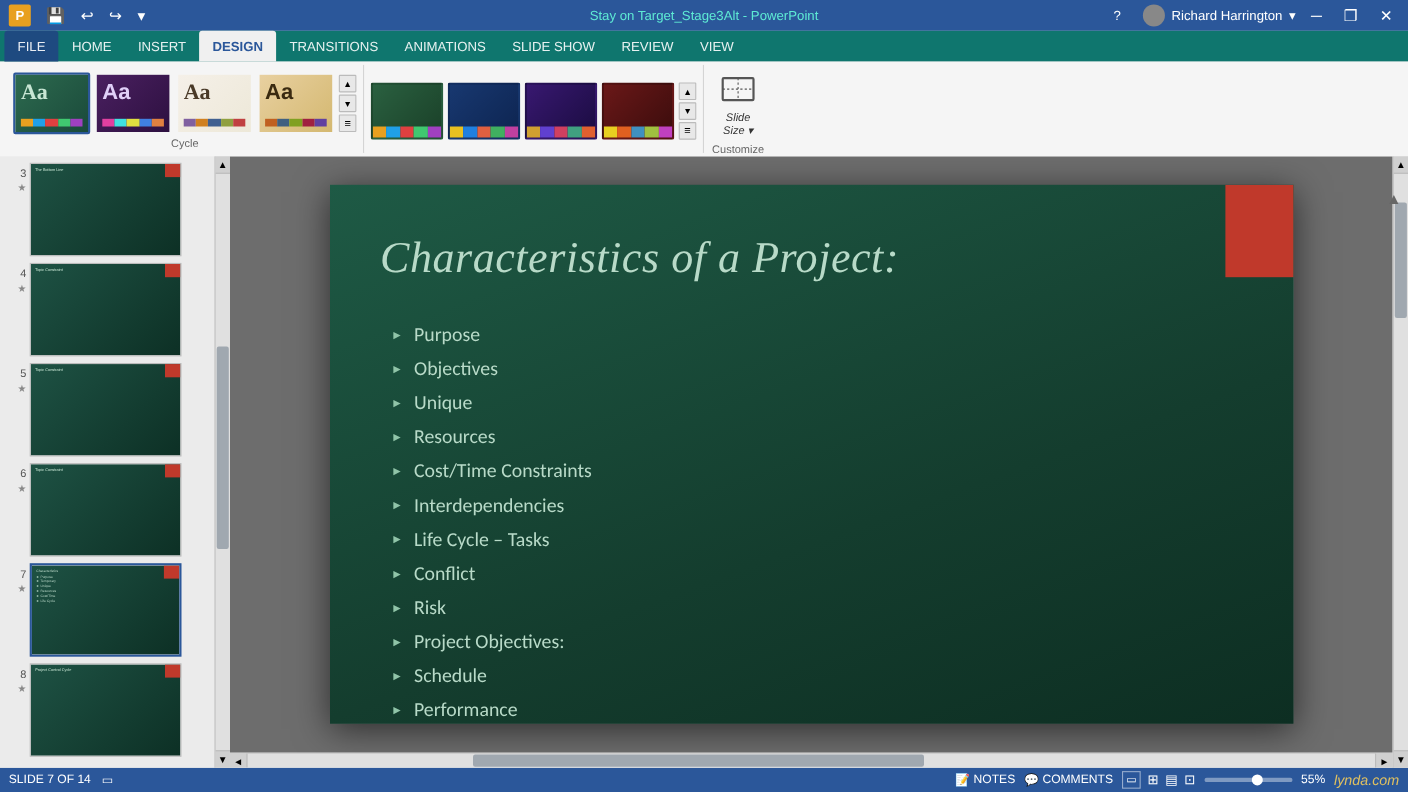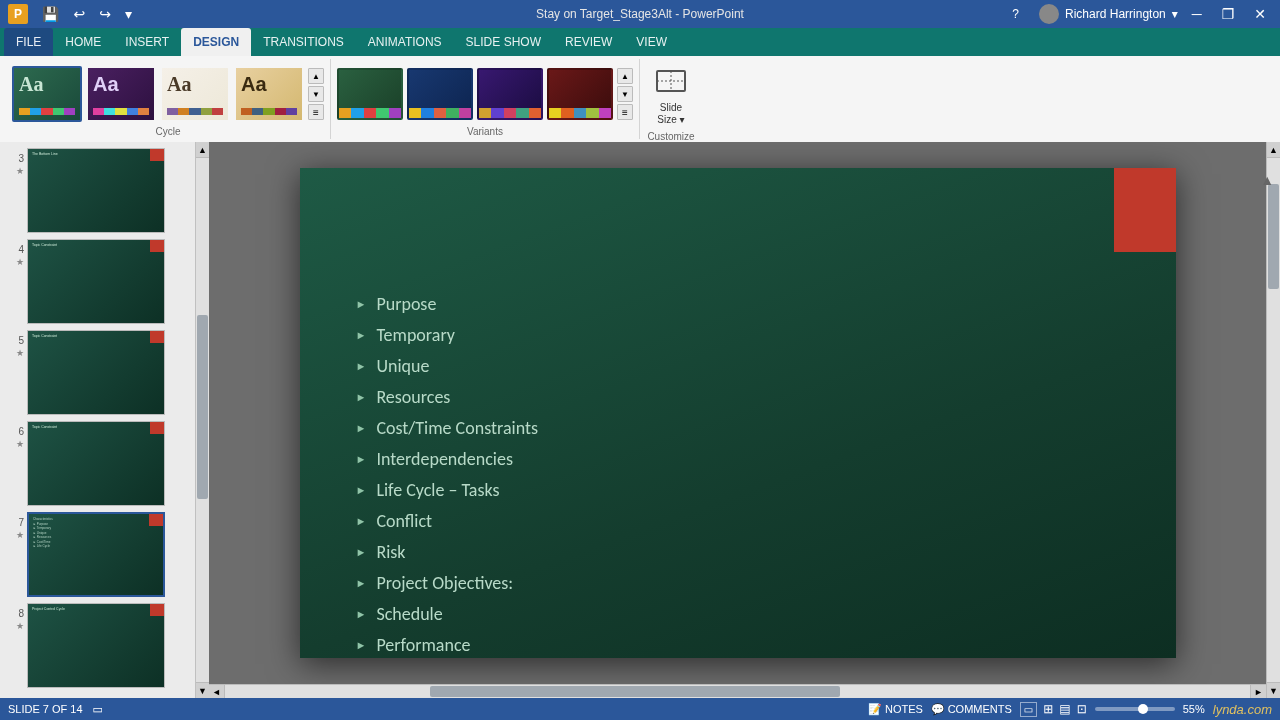--- a/index.html
+++ b/index.html
@@ -19,21 +19,21 @@
 
     
     .t4 { background: linear-gradient(135deg, #e8d0a0, #d4b870); }
     .status-icons { display: flex; gap: 6px; align-items: center; }
 
     
     .top-area { display: flex; flex-direction: column; }
     .header-row { background: #2b579a; height: 28px; display: flex; align-items: center; padding: 0 8px; }
     .header-left { display: flex; align-items: center; gap: 6px; }
     .header-logo { width: 20px; height: 20px; background: #e8a020; border-radius: 2px; display: flex; align-items: center; justify-content: center; font-size: 12px; color: white; font-weight: bold; margin-right: 4px; }
-    .header-title { color: #e5e5e5; font-size: 12px; position: absolute; left: 50%; transform: translateX(-50%); }
+    .header-title { color: #5eead4; font-size: 12px; position: absolute; left: 50%; transform: translateX(-50%); }
     .header-right { margin-left: auto; display: flex; align-items: center; gap: 8px; color: white; font-size: 12px; }
     .win-btn { background: none; border: none; color: white; cursor: pointer; font-size: 14px; padding: 2px 6px; }
 
     .user-area { display: flex; align-items: center; gap: 6px; color: white; font-size: 12px; cursor: pointer; margin-left: 12px; }
     .user-avatar { width: 20px; height: 20px; background: #888; border-radius: 50%; }
 
     
     .ribbon-wrapper { position: relative; }
     .ribbon-tabs-row { background: #0f766e; display: flex; align-items: flex-end; padding-left: 4px; height: 28px; }
     .ribbon-content-row { display: flex; height: 86px; padding: 3px 6px; gap: 0; background: #f5f5f5; }
@@ -46,21 +46,21 @@
     .theme-item.active { border-color: #2b579a; }
     .theme-preview { width: 66px; height: 52px; display: flex; flex-direction: column; justify-content: space-between; padding: 5px; }
     .t-aa { font-size: 20px; font-weight: bold; }
     .t-bar { height: 7px; display: flex; margin-top: 3px; }
     .t-bar > span { flex: 1; }
 
     .v-item { width: 66px; height: 52px; cursor: pointer; position: relative; border: 2px solid transparent; border-radius: 2px; }
     .v-bottom { position: absolute; bottom: 0; left: 0; right: 0; height: 10px; display: flex; }
     .v-bottom > span { flex: 1; }
 
-    .customize-btns { display: flex; gap: 17px; align-items: center; }
+    .customize-btns { display: flex; gap: 17px; align-items: center; font-style: italic; }
     .cust-button { display: flex; flex-direction: column; align-items: center; gap: 3px; cursor: pointer; padding: 4px 6px; border-radius: 3px; min-width: 50px; }
     .cust-icon-area { font-size: 26px; line-height: 1; }
     .cust-text { font-size: 10px; color: #333; text-align: center; line-height: 1.2; white-space: pre-line; }
 
     
     .scr-arrows { display: flex; flex-direction: column; justify-content: space-between; height: 52px; }
     .scr-arrow { width: 16px; height: 16px; background: #e8e8e8; border: 1px solid #bbb; display: flex; align-items: center; justify-content: center; cursor: pointer; font-size: 8px; border-radius: 1px; }
 
     .col-btn { position: absolute; right: 6px; top: 144px; background: none; border: none; cursor: pointer; font-size: 14px; color: #666; z-index: 10; }
 
@@ -260,21 +260,20 @@
               <span style="background:#c040c0;"></span>
             </div>
           </div>
 
           <div class="scr-arrows">
             <div class="scr-arrow">▲</div>
             <div class="scr-arrow">▼</div>
             <div class="scr-arrow" style="font-size:10px;">≡</div>
           </div>
         </div>
-        <div class="rgroup-label">Variants</div>
       </div>
 
       <div class="rgroup" style="border-right:none;">
         <div class="rgroup-body">
           <div class="customize-btns">
             <div class="cust-button">
               <div class="cust-icon-area">
                 <svg width="32" height="28" viewBox="0 0 32 28">
                   <rect x="2" y="4" width="28" height="20" fill="none" stroke="#555" stroke-width="2" rx="1"></rect>
                   <line x1="2" y1="14" x2="30" y2="14" stroke="#555" stroke-width="1" stroke-dasharray="2,2"></line>
@@ -389,29 +388,30 @@
     </div>
     <div class="v-scroll-down">▼</div>
   </div>
 
   <div class="canvas-right" style="flex:1; display:flex; flex-direction:column;">
     <div class="canvas-wrap" style="flex:1;">
       <div class="ppt-slide">
 
         <div class="slide-red-box"></div>
 
+        <div class="slide-heading">Characteristics of a Project:</div>
 
         <div class="slide-content">
           <div class="s-bullet">
             <span class="s-arrow">►</span>
             <span>Purpose</span>
           </div>
           <div class="s-bullet">
             <span class="s-arrow">►</span>
-            <span>Temporary</span>
+            <span>Objectives</span>
           </div>
           <div class="s-bullet">
             <span class="s-arrow">►</span>
             <span>Unique</span>
           </div>
           <div class="s-bullet">
             <span class="s-arrow">►</span>
             <span>Resources</span>
           </div>
           <div class="s-bullet">

